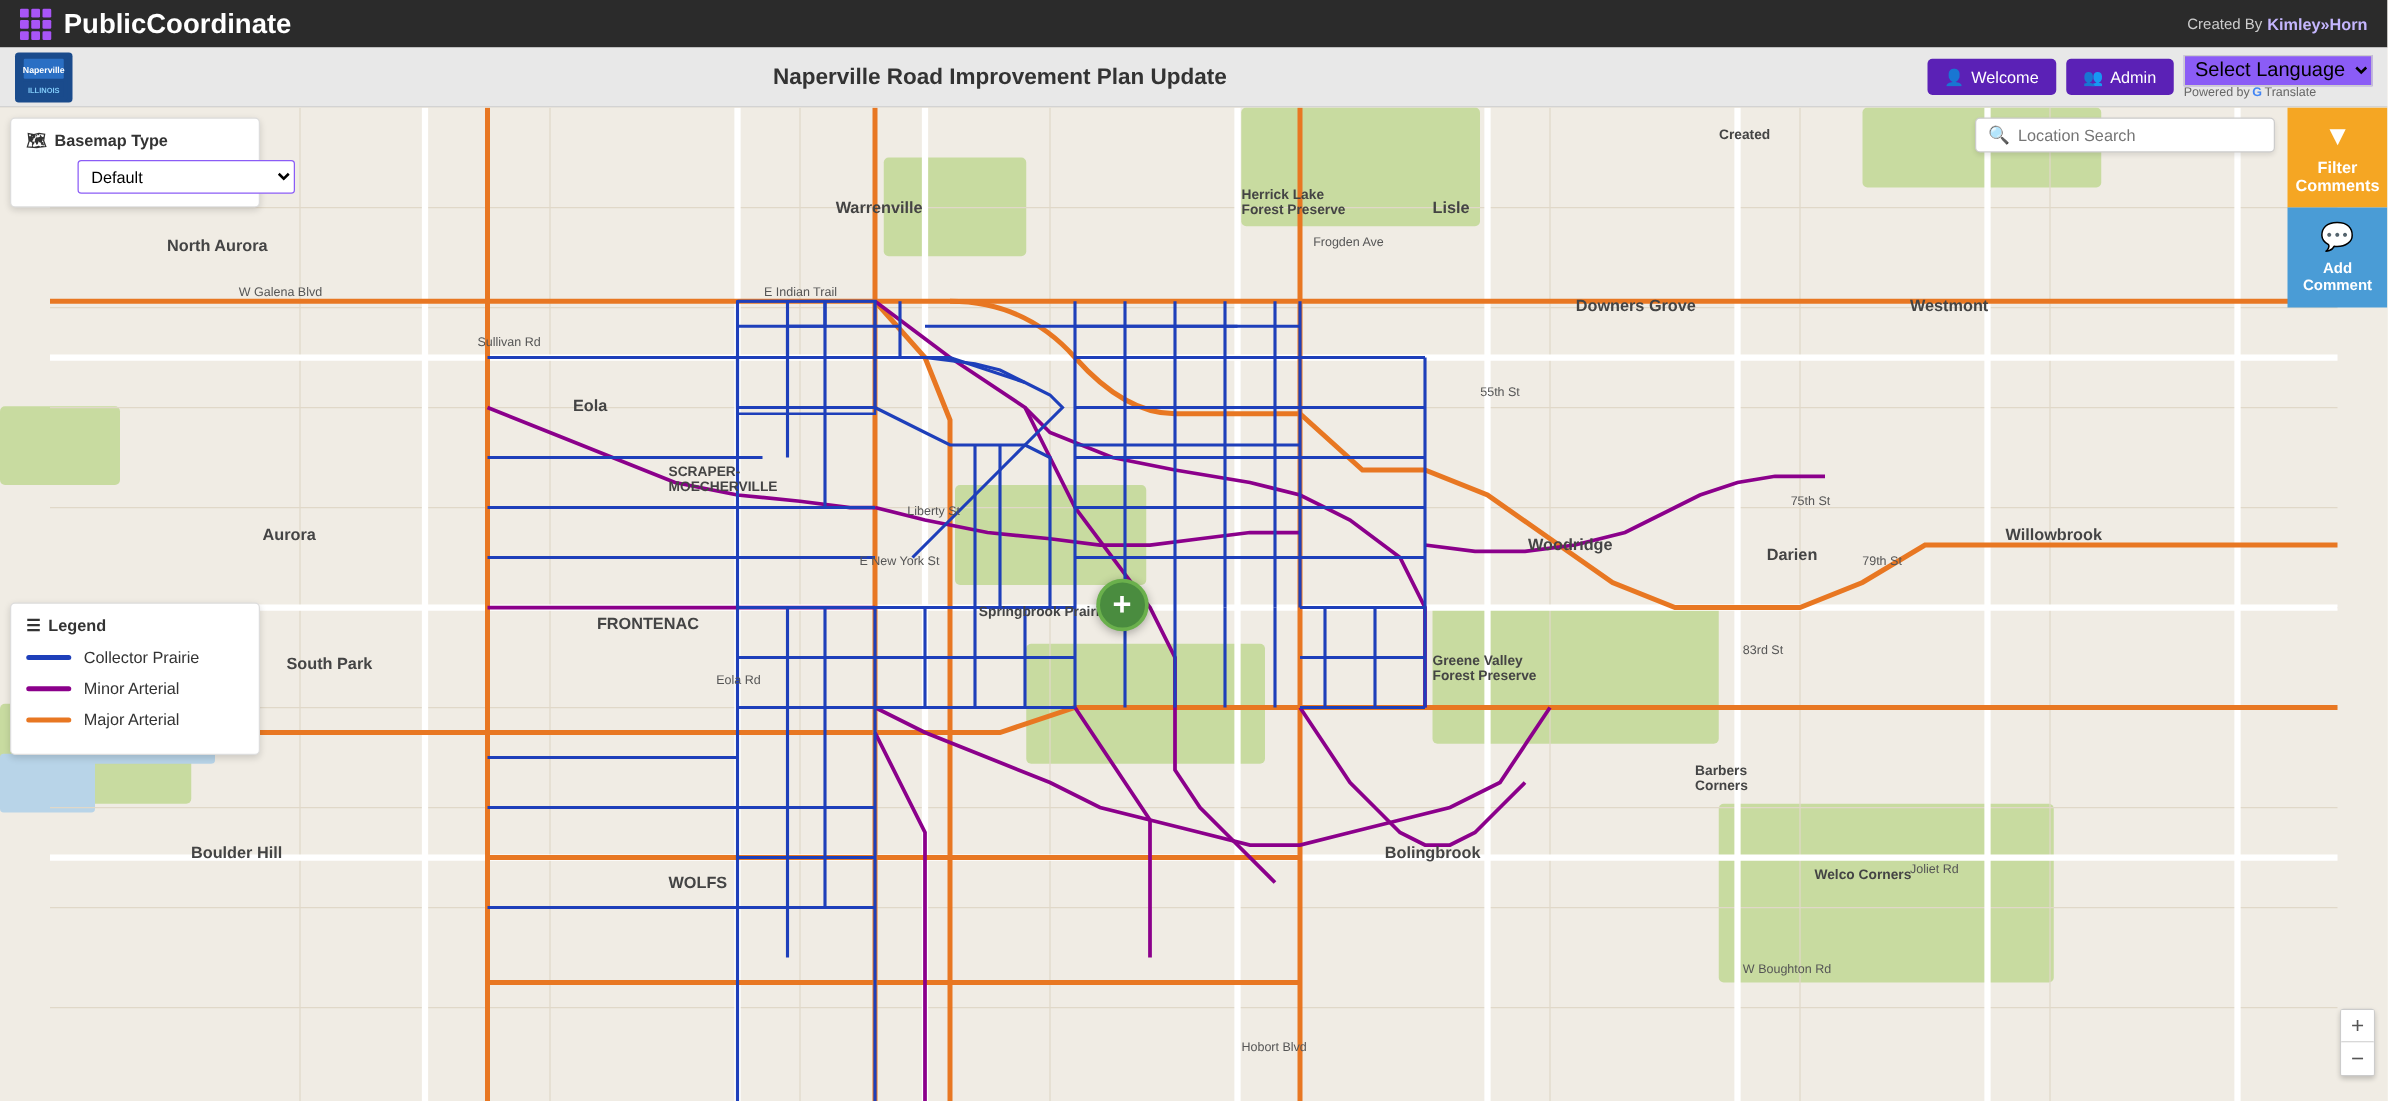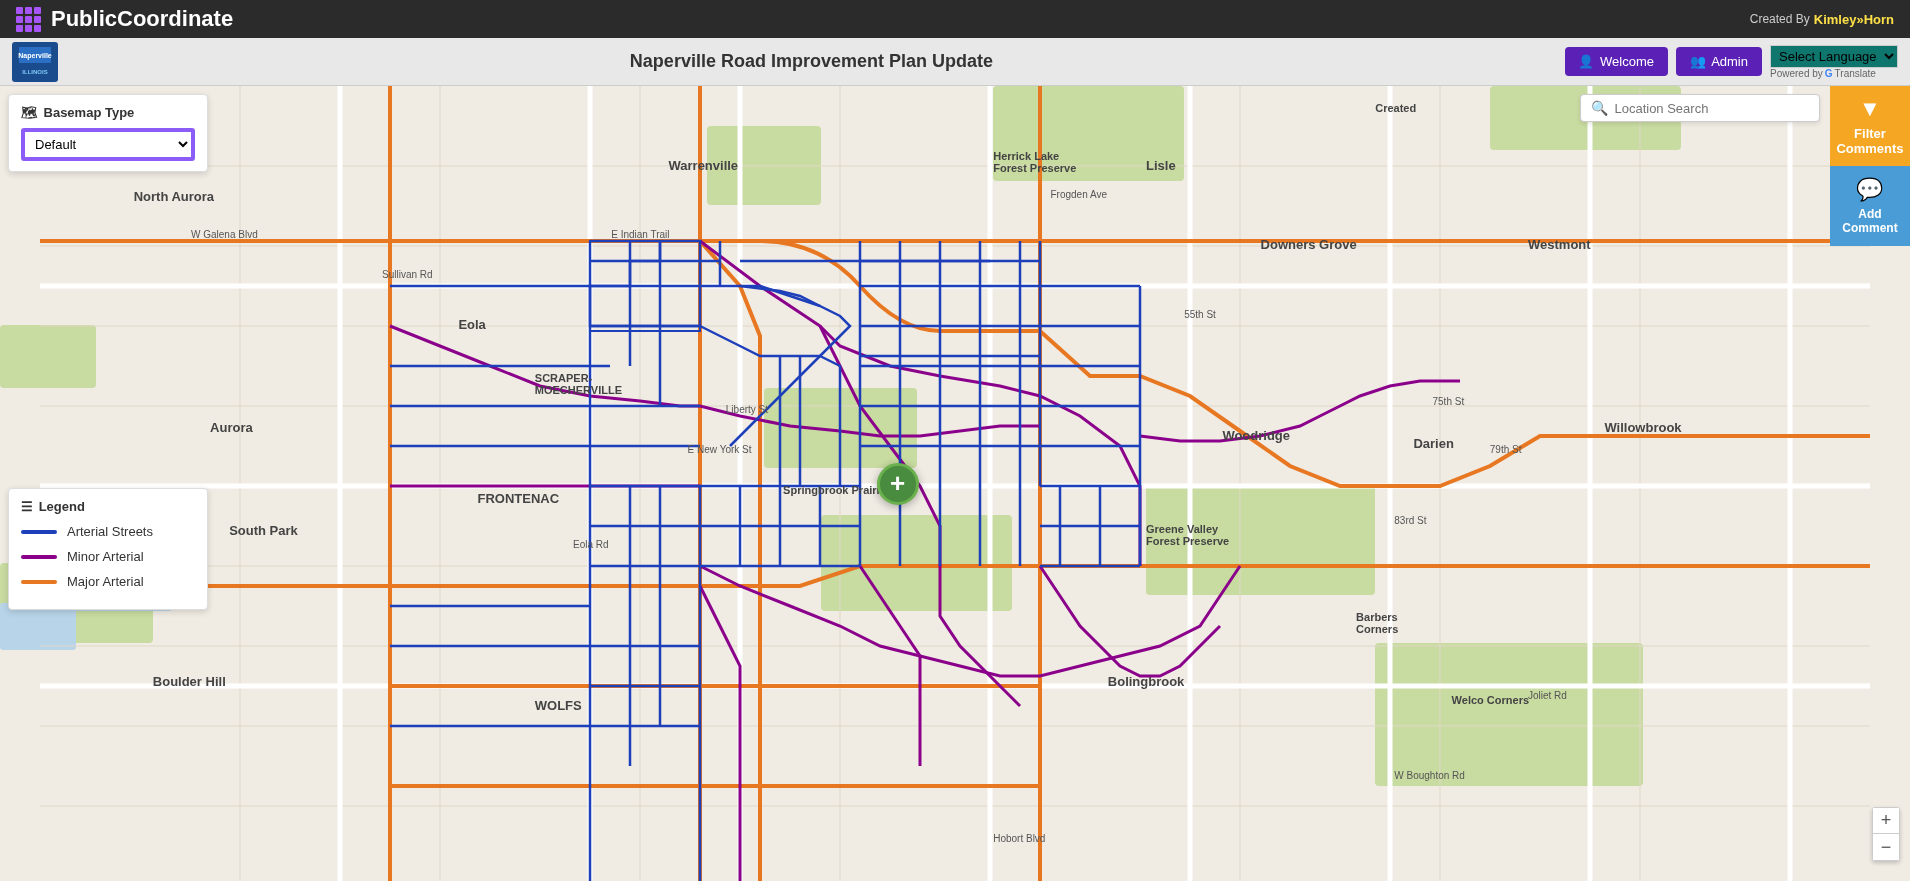--- a/index.html
+++ b/index.html
@@ -37,21 +37,21 @@
     #topbar .brand-name { color: white; font-size: 22px; }
     #topbar .created-by {
       margin-left: auto;
       font-size: 12px;
       color: #ccc;
       font-weight: normal;
       display: flex;
       align-items: center;
       gap: 4px;
     }
-    #topbar .kimley-horn { font-weight: bold; color: #fde047; font-size: 13px; }
+    #topbar .kimley-horn { font-weight: bold; color: #c4b5fd; font-size: 13px; }
 
     
     #headerbar {
       height: 48px;
       background: #e8e8e8;
       display: flex;
       align-items: center;
       padding: 0 12px;
       gap: 12px;
       border-bottom: 1px solid #ccc;
@@ -105,22 +105,22 @@
       gap: 5px;
     }
     .lang-select-wrapper {
       display: flex;
       flex-direction: column;
       font-size: 11px;
     }
     .lang-select-wrapper select {
       border: 1px solid #ccc;
       padding: 2px 4px;
-      font-size: 13px;
-      background: #0f766e;
+      font-size: 16px;
+      background: #8b5cf6;
       cursor: pointer;
     }
     .lang-powered {
       font-size: 10px;
       color: #666;
       display: flex;
       align-items: center;
       gap: 2px;
     }
     .google-g { color: #4285f4; font-weight: bold; font-size: 10px; }
@@ -172,25 +172,26 @@
       align-items: center;
       gap: 6px;
       font-weight: bold;
       font-size: 13px;
       margin-bottom: 8px;
       color: #333;
     }
     .basemap-panel select {
       width: 100%;
       padding: 4px 6px;
-      border: 4px solid #8b5cf6;
+      border: 1px solid #8b5cf6;
       border-radius: 3px;
       font-size: 13px;
       background: white;
       cursor: pointer;
+      margin-left: 41px;
     }
 
     .legend-panel {
       background: white;
       border: 1px solid #ddd;
       border-radius: 4px;
       padding: 10px 12px;
       width: 200px;
       box-shadow: 0 2px 6px rgba(0,0,0,0.15);
     }
@@ -652,21 +653,21 @@
 
       <div style="height:300px;"></div>
 
       <div class="legend-panel">
         <div class="panel-header">
           <span>☰</span>
           <span>Legend</span>
         </div>
         <div class="legend-item">
           <div class="legend-line" style="background:#1e3fba;"></div>
-          <span>Arterial Streets</span>
+          <span>Collector Prairie</span>
         </div>
         <div class="legend-item">
           <div class="legend-line" style="background:#8B008B;"></div>
           <span>Minor Arterial</span>
         </div>
         <div class="legend-item">
           <div class="legend-line" style="background:#E87722;"></div>
           <span>Major Arterial</span>
         </div>
       </div>

